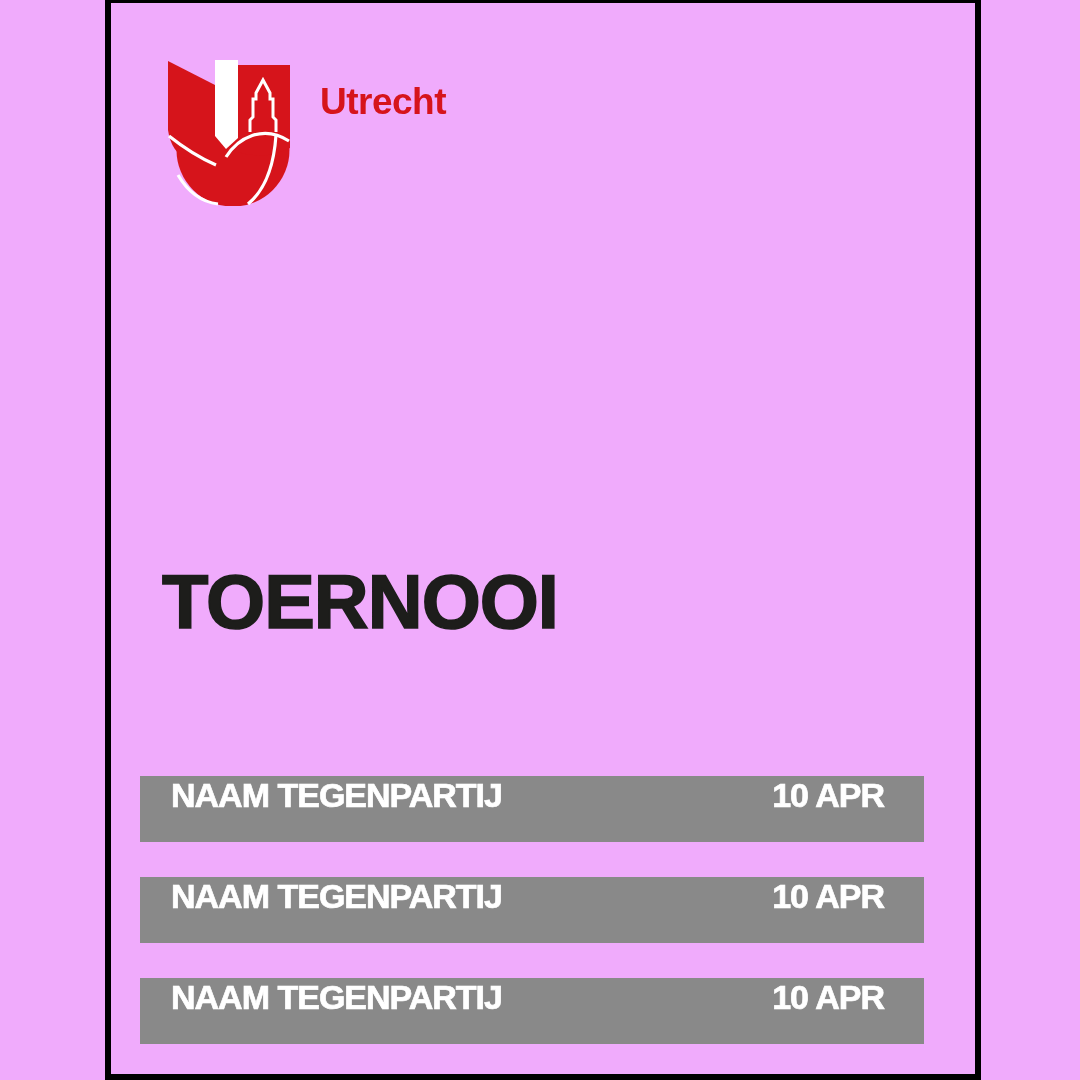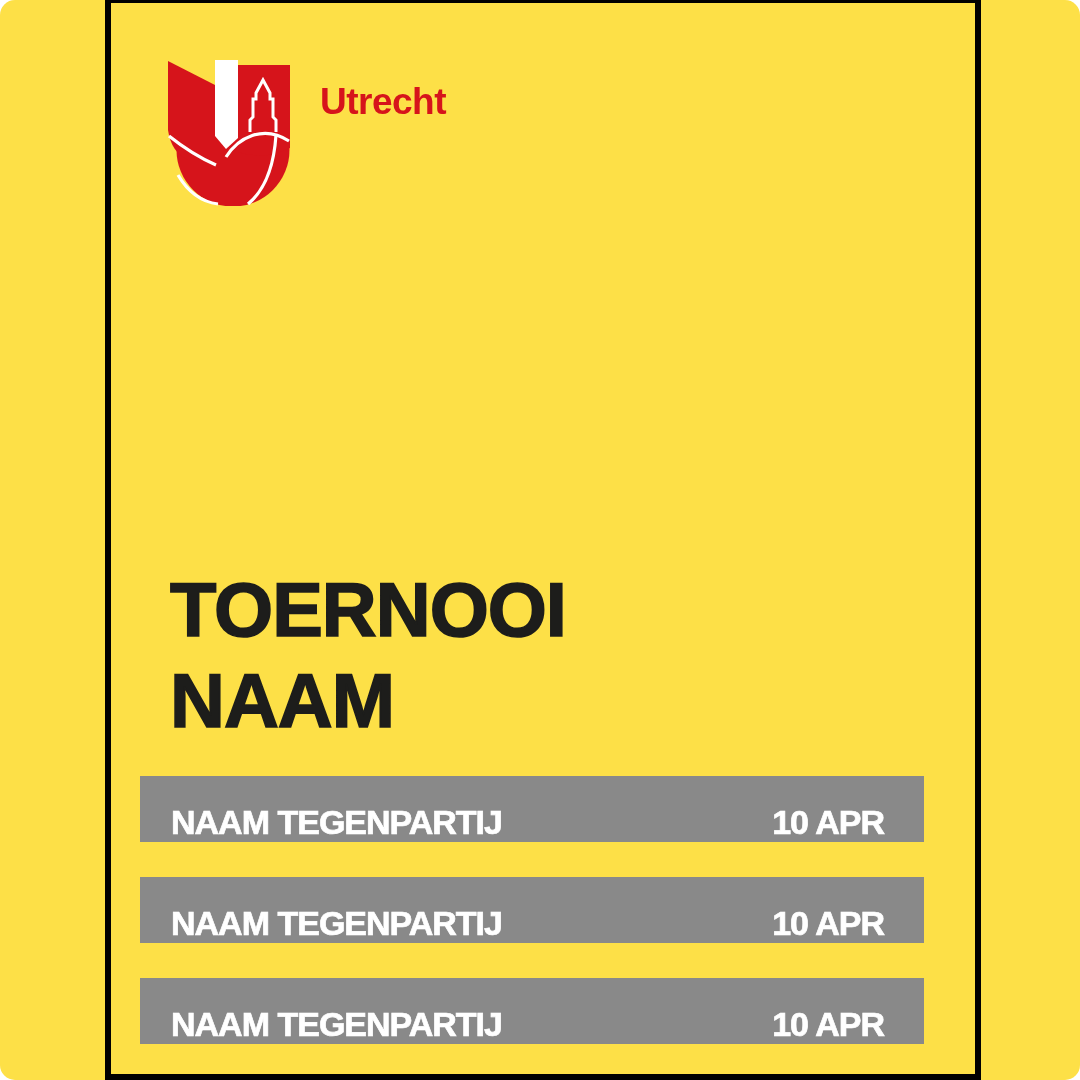--- a/index.html
+++ b/index.html
@@ -1,36 +1,36 @@
 <!DOCTYPE html>
 <html style="--red: #d6141b; --gray: #898989; --title: #1d1d1b; --frame: #000000; --bar_text: #ffffff; --background: #ffffff;"><head>
 <meta charset="utf-8">
 <style>
   html,body{margin:0;padding:0;background:#fff;}
   body{font-family:"Liberation Sans","DejaVu Sans",sans-serif;}
-  .canvas{position:relative;width:1080px;height:1080px;background:#fde047;overflow:hidden;border-radius:15px;}
+  .canvas{position:relative;width:1080px;height:1080px;background:#f0abfc;overflow:hidden;}
 
   
   .frame{position:absolute;left:105px;top:-3px;width:876px;height:1083px;
          border:6px solid var(--frame,#000);box-sizing:border-box;pointer-events:none;}
 
   
   .logo-mark{position:absolute;left:168px;top:60px;width:122px;height:146px;}
   .brand{position:absolute;left:320px;top:82px;font-size:37px;line-height:40px;
          font-weight:700;letter-spacing:-0.5px;color:var(--red,#d6141b);}
 
   
-  .title{position:absolute;left:158px;top:552px;margin:12px;
+  .title{position:absolute;left:158px;top:552px;margin:4px;
          font-size:76px;line-height:91px;font-weight:800;letter-spacing:-1px;
          color:var(--title,#1d1d1b);-webkit-text-stroke:1.6px var(--title,#1d1d1b);}
 
   
   .match-row{position:absolute;left:140px;width:784px;height:66px;
              background:var(--gray,#898989);box-sizing:border-box;
-             display:flex;align-items:flex-end;justify-content:space-between;
+             display:flex;align-items:flex-start;justify-content:space-between;
              padding:0 40px 0 31px;color:#fff;font-weight:700;font-size:34px;
              letter-spacing:-1px;-webkit-text-stroke:0.7px #fff;white-space:nowrap;}
   .match-row.r1{top:776px;}
   .match-row.r2{top:877px;}
   .match-row.r3{top:978px;}
 </style>
 </head>
 <body>
 
 <div class="canvas">
@@ -54,21 +54,20 @@
       <path stroke-width="3" d="M82,72 V60 L85,57 V39 H88 V33 L95,20 L102,33 V39 H105 V57 L108,60 V72"></path>
     </g>
   </svg>
 
   <div class="brand">
     <div>Utrecht</div>
   </div>
 
   <h1 class="title">
     <span>TOERNOOI</span><br>
-    <span>NAAM</span>
   </h1>
 
   <div>
     <div class="match-row r1">
       <span>NAAM TEGENPARTIJ</span>
       <span>10 APR</span>
     </div>
     <div class="match-row r2">
       <span>NAAM TEGENPARTIJ</span>
       <span>10 APR</span>

